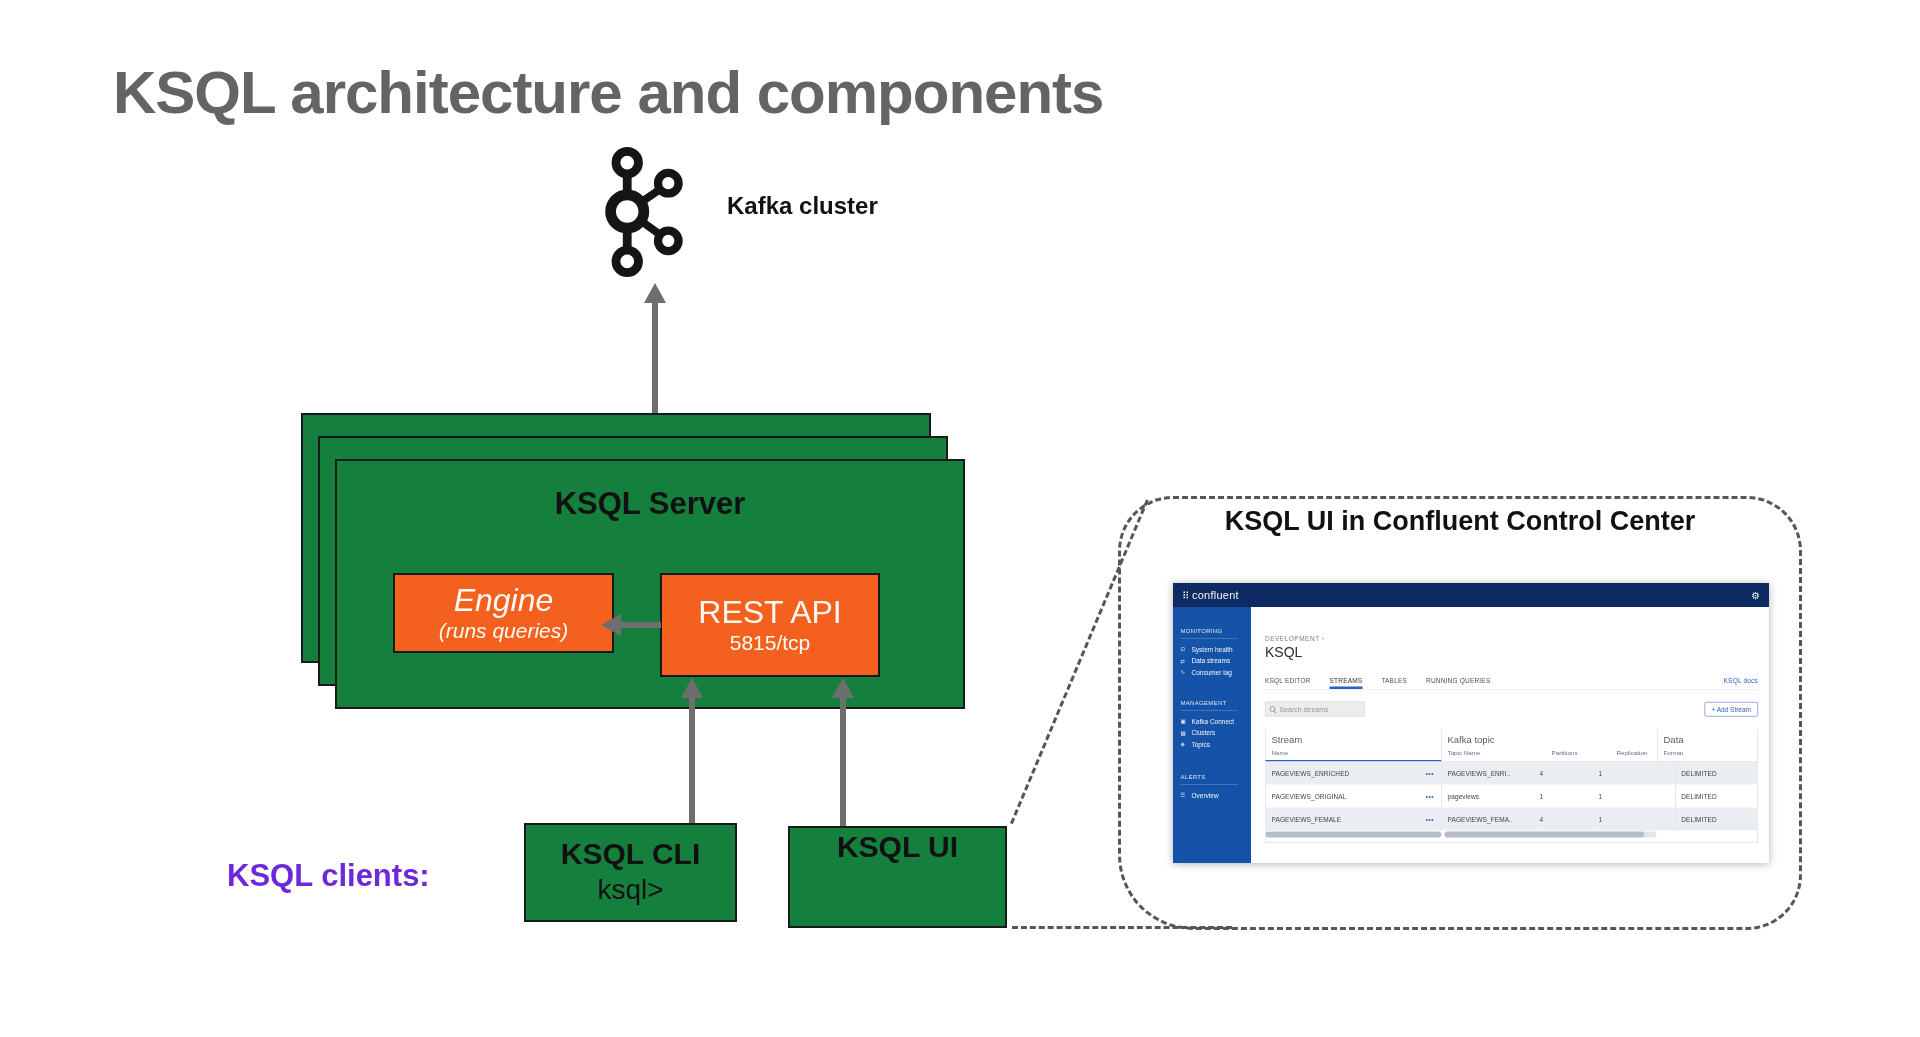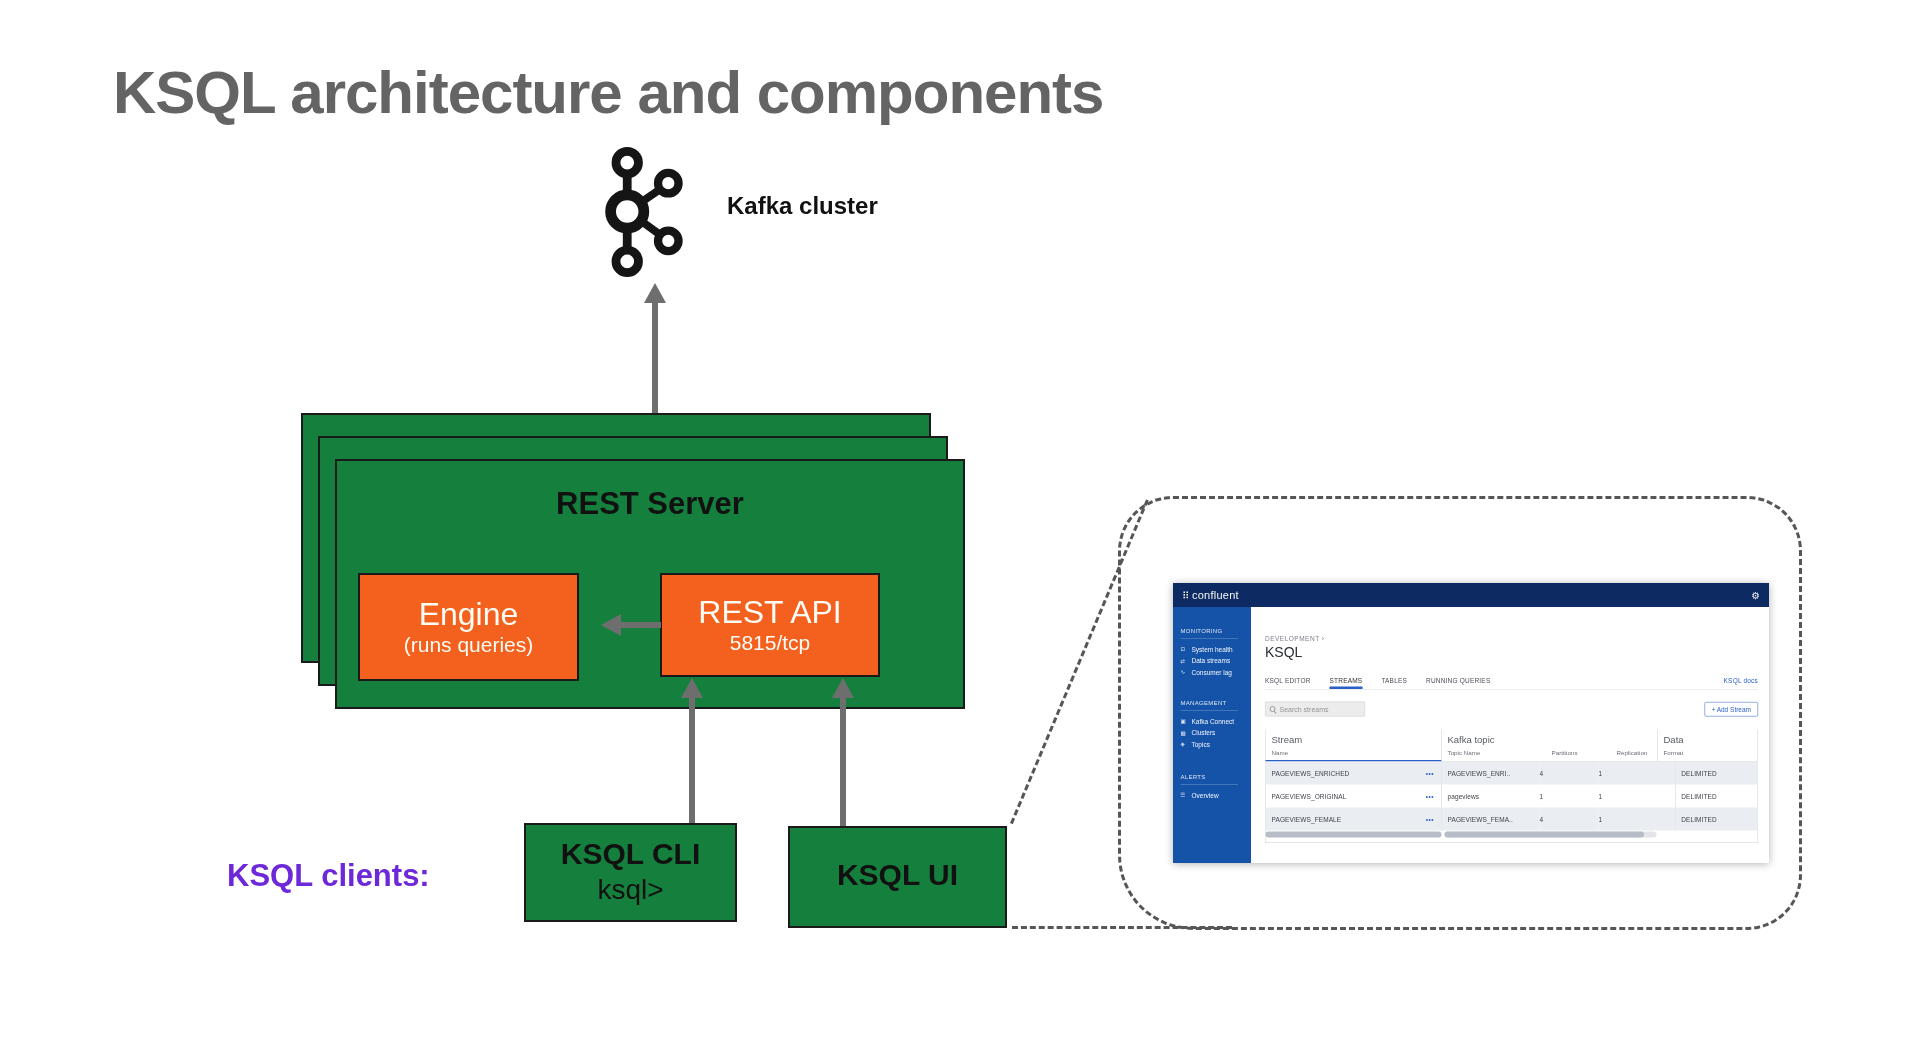--- a/index.html
+++ b/index.html
@@ -14,26 +14,26 @@
   .watermark{left:1470px;top:926px;font-size:47px;color:#c6c6c6;letter-spacing:2px;}
 
   
   .peach{background:#15803d;border:2px solid #1a1a1a;box-sizing:border-box;}
   .stack-back{left:301px;top:413px;width:630px;height:250px;}
   .stack-mid{left:318px;top:436px;width:630px;height:250px;}
   .stack-front{left:335px;top:459px;width:630px;height:250px;}
   .server-label{left:335px;top:486px;width:630px;text-align:center;font-size:31px;font-weight:bold;color:#111;}
   .orange-box{background:#F4601D;border:2px solid #1a1a1a;box-sizing:border-box;color:#fdfdf5;
               display:flex;flex-direction:column;align-items:center;justify-content:center;}
-  .engine-box{left:358px;top:573px;width:221px;height:108px;}
+  .engine-box{left:393px;top:573px;width:221px;height:80px;font-style:italic;}
   .rest-box{left:660px;top:573px;width:220px;height:104px;}
   .orange-title{font-size:32px;line-height:36px;}
   .orange-sub{font-size:21px;line-height:26px;}
   .cli-box{left:524px;top:823px;width:213px;height:99px;text-align:center;padding-top:10px;}
-  .ui-box{left:788px;top:826px;width:219px;height:102px;text-align:center;padding-top:28px;}
+  .ui-box{left:788px;top:826px;width:219px;height:102px;text-align:center;padding-top:0;}
   .client-title{font-size:30px;font-weight:bold;color:#111;line-height:38px;}
   .client-sub{font-size:28px;color:#111;line-height:34px;}
 
   
   .aline{background:#6e6e6e;}
   .tri{width:0;height:0;}
   .tri-up{border-left:11px solid transparent;border-right:11px solid transparent;border-bottom:20px solid #6e6e6e;}
   .tri-down{border-left:11px solid transparent;border-right:11px solid transparent;border-top:20px solid #6e6e6e;}
   .tri-left{border-top:11px solid transparent;border-bottom:11px solid transparent;border-right:20px solid #6e6e6e;}
 
@@ -132,21 +132,21 @@
   </svg>
   <div class="abs kafka-label">Kafka cluster</div>
 
   <div class="abs tri tri-up" style="left:644px;top:283px;"></div>
   <div class="abs aline" style="left:652px;top:301px;width:6px;height:140px;"></div>
   <div class="abs tri tri-down" style="left:644px;top:440px;"></div>
 
   <div class="abs peach stack-back"></div>
   <div class="abs peach stack-mid"></div>
   <div class="abs peach stack-front"></div>
-  <div class="abs server-label">REST Server</div>
+  <div class="abs server-label">KSQL Server</div>
 
   <div class="abs orange-box engine-box">
     <div class="orange-title">Engine</div>
     <div class="orange-sub">(runs queries)</div>
   </div>
   <div class="abs orange-box rest-box">
     <div class="orange-title">REST API</div>
     <div class="orange-sub">5815/tcp</div>
   </div>
 
@@ -163,20 +163,21 @@
     <div class="client-title">KSQL CLI</div>
     <div class="client-sub">ksql&gt;</div>
   </div>
   <div class="abs peach ui-box">
     <div class="client-title">KSQL UI</div>
   </div>
 
   <div class="abs tail tail-diag"></div>
   <div class="abs tail tail-horiz"></div>
   <div class="abs bubble"></div>
+  <div class="abs callout-title">KSQL UI in Confluent Control Center</div>
 
   <div class="abs cc-window">
     <div class="cc-scale">
       <div class="cc-header">
         <span class="cc-logo-dots">⠿</span>
         <span class="cc-brand">confluent</span>
         <span class="cc-gear">⚙</span>
       </div>
       <div class="cc-body">
         <div class="cc-sidebar">

